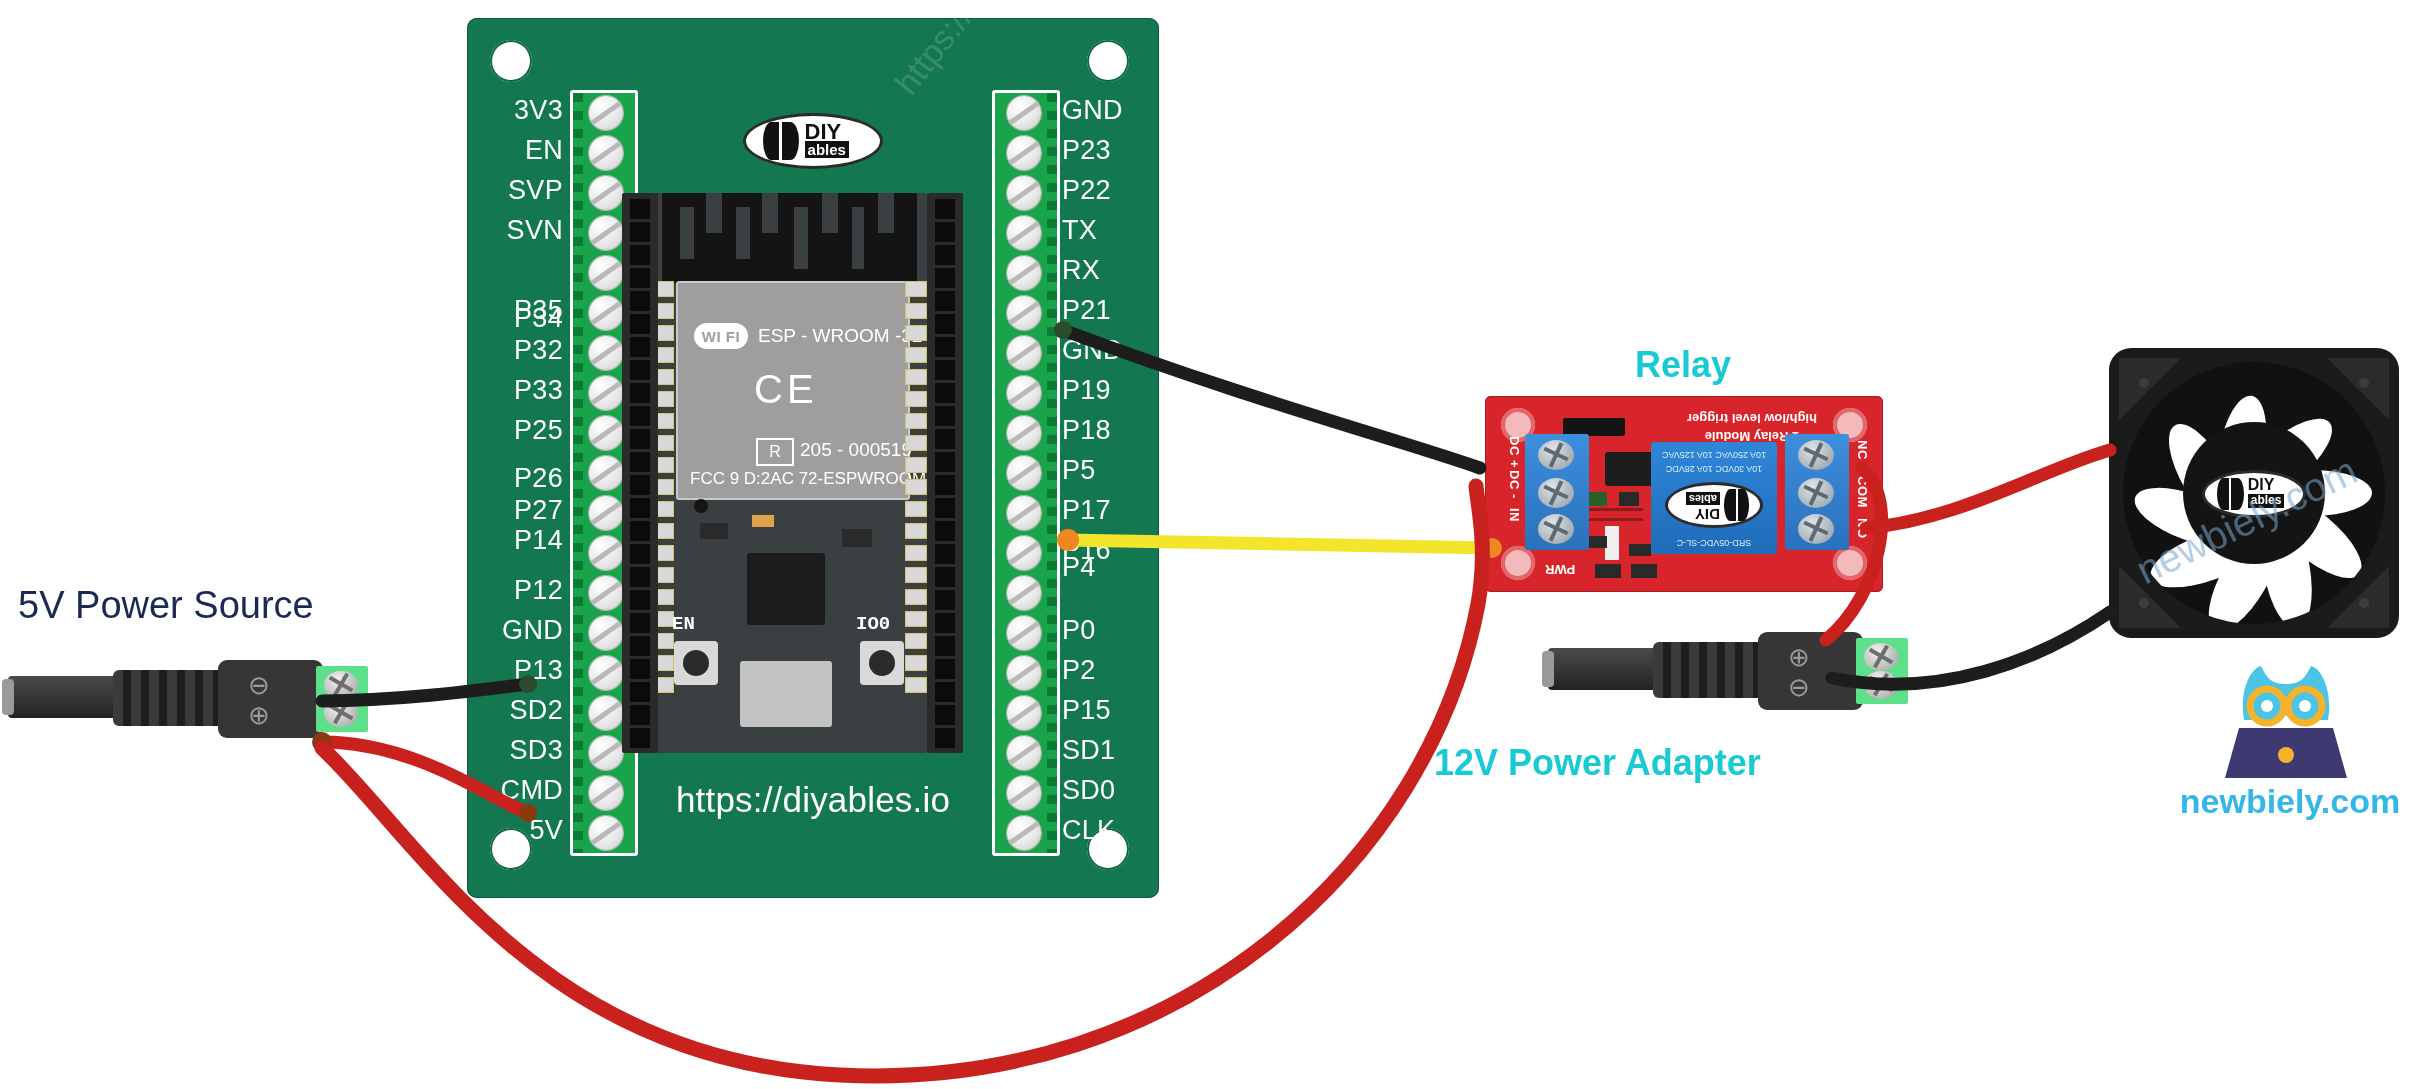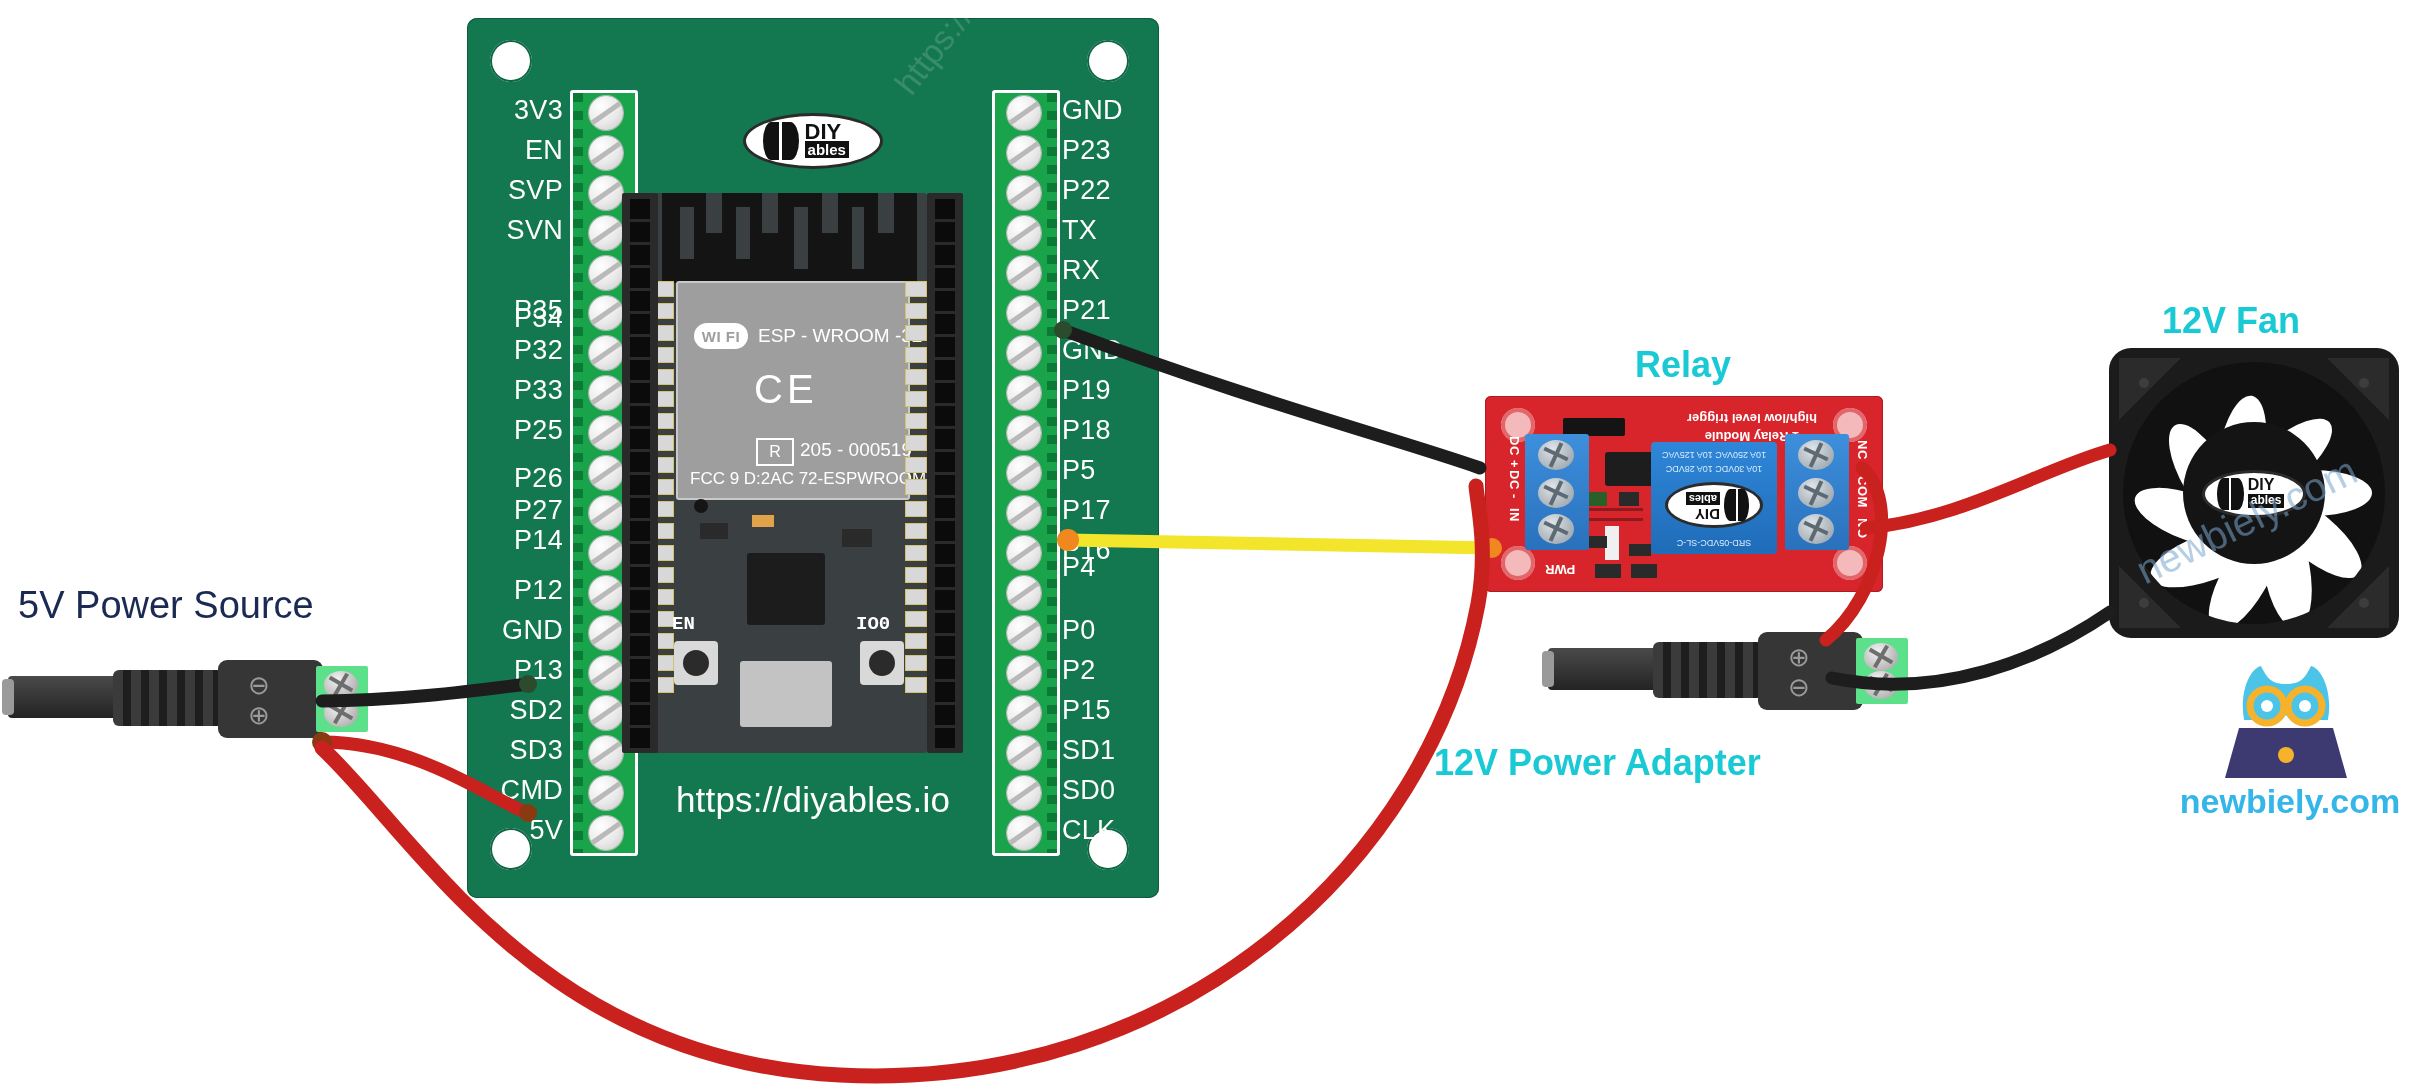--- a/index.html
+++ b/index.html
@@ -581,21 +581,20 @@
           <div class="t2">ables</div>
         </div>
       </div>
 
       <div id="relay-pwr">PWR</div>
       <div class="relay-smd" style="left:110px;top:168px;width:26px;height:14px;"></div>
       <div class="relay-smd" style="left:146px;top:168px;width:26px;height:14px;"></div>
     </div>
   </div>
 
-  <div id="fan-title">12V Fan</div>
 
   <div id="fan">
     <div class="corner-tri" style="left:10px;top:10px;clip-path:polygon(0 0,100% 0,0 100%);"></div>
     <div class="corner-tri" style="right:10px;top:10px;clip-path:polygon(100% 0,100% 100%,0 0);"></div>
     <div class="corner-tri" style="left:10px;bottom:10px;clip-path:polygon(0 0,0 100%,100% 100%);"></div>
     <div class="corner-tri" style="right:10px;bottom:10px;clip-path:polygon(100% 0,100% 100%,0 100%);"></div>
     <div class="abs" style="left:30px;top:30px;width:10px;height:10px;border-radius:50%;background:#3d3d3d;"></div>
     <div class="abs" style="right:30px;top:30px;width:10px;height:10px;border-radius:50%;background:#3d3d3d;"></div>
     <div class="abs" style="left:30px;bottom:30px;width:10px;height:10px;border-radius:50%;background:#3d3d3d;"></div>
     <div class="abs" style="right:30px;bottom:30px;width:10px;height:10px;border-radius:50%;background:#3d3d3d;"></div>

